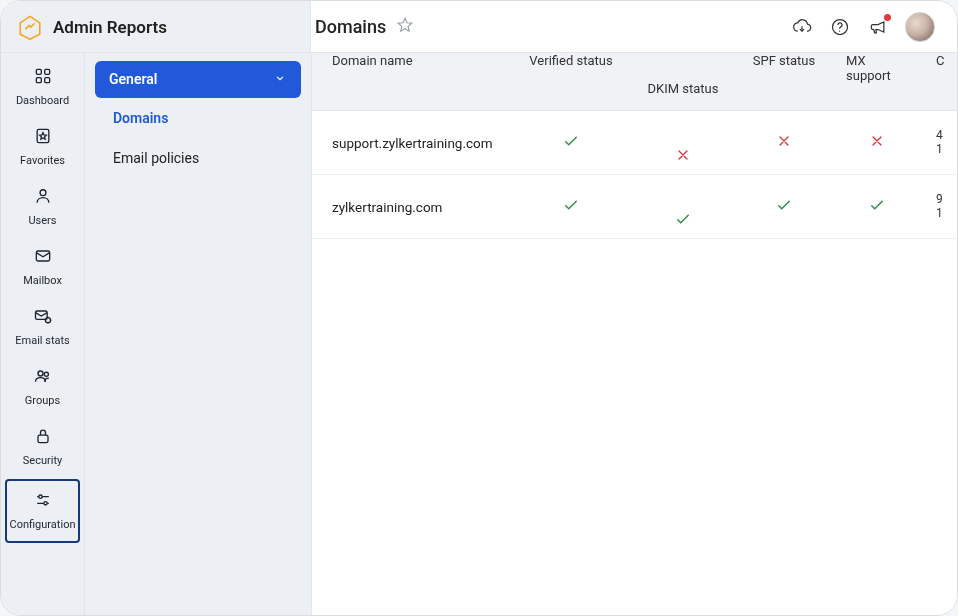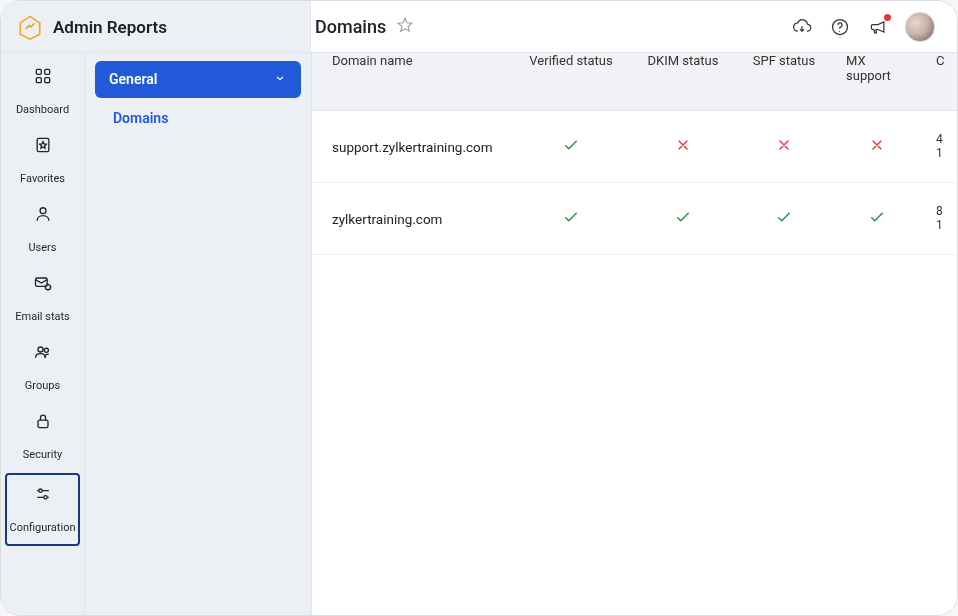--- a/index.html
+++ b/index.html
@@ -1,21 +1,21 @@
 <!DOCTYPE html>
 <html><head>
   <meta charset="utf-8">
   <style>
     * { margin: 0; padding: 0; box-sizing: border-box; }
     body { font-family: -apple-system, BlinkMacSystemFont, "Segoe UI", Roboto, Helvetica, Arial, sans-serif; background: #f5f6f8; width: 958px; height: 616px; overflow: hidden; }
     .app { display: flex; flex-direction: column; width: 958px; height: 616px; border: 1px solid #d9dde1; border-radius: 21px; overflow: hidden; }
     .body-row { flex: 1; display: flex; min-height: 0; }
     
     .nav { width: 84px; background: #eceff3; border-right: 1px solid #e0e3e8; display: flex; flex-direction: column; padding-top: 4px; }
-    .nav-item { display: flex; flex-direction: column; align-items: center; justify-content: center; gap: 16px; padding: 8px 2px 10px 2px; cursor: pointer; color: #1f2430; font-size: 11px; }
+    .nav-item { display: flex; flex-direction: column; align-items: center; justify-content: center; gap: 7px; padding: 8px 2px 10px 2px; cursor: pointer; color: #1f2430; font-size: 11px; }
     .nav-item .icon { width: 22px; height: 22px; display: flex; align-items: center; justify-content: center; }
     .nav-item.selected { margin: 2px 4px; border: 2px solid #17397d; border-radius: 4px; background: #eceff3; }
     
     .sidebar { width: 226px; background: #eceff3; display: flex; flex-direction: column; padding: 8px 10px; }
     .side-group { background: #2159d8; color: #fff; border-radius: 6px; padding: 10px 14px; display: flex; justify-content: space-between; font-weight: 600; font-size: 14px; cursor: pointer; }
     .side-sub { padding: 12px 18px; font-size: 14px; cursor: pointer; color: #222; }
     .side-sub.active { color: #2159d8; font-weight: 600; }
     
     .main { flex: 1; background: #fff; display: flex; flex-direction: column; border-left: 1px solid #e3e6ea; min-width: 0; }
     
@@ -29,25 +29,25 @@
     .topbar-icons { display: flex; align-items: center; gap: 16px; padding-right: 6px; }
     .topbar-icons .ticon { width: 22px; height: 22px; display:flex; align-items:center; justify-content:center; color:#333; cursor:pointer; position:relative; }
     .reddot { position:absolute; top:-2px; right:-2px; width:7px; height:7px; background:#e4393c; border-radius:50%; }
     .avatar { width: 30px; height: 30px; border-radius: 50%; background: radial-gradient(circle at 35% 35%, #e8d9d0 0%, #c9b3a7 45%, #6f5a55 100%); border: 1px solid #ccc; }
     
     .table { flex: 1; overflow: hidden; }
     .thead { display: flex; background: #f0f2f5; border-bottom: 1px solid #e3e6ea; font-size: 13px; color: #333; height: 58px; align-items: flex-start; }
     .th, .td { padding: 0 14px; display:flex; align-items:center; }
     .c-name { width: 200px; padding-left: 20px; }
     .c-verified { width: 118px; justify-content:center; }
-    .c-dkim { width: 106px; justify-content:center; }
+    .c-dkim { width: 106px; justify-content:center;margin-top:28px; }
     .c-spf { width: 96px; justify-content:center; }
     .c-mx { width: 90px; justify-content:center; }
     .c-catch { width: 30px; justify-content:flex-start; color:#333; }
-    .trow { display:flex; height: 72px; border-bottom: 1px solid #edf0f3; font-size: 13.5px; color: #222; align-items:center; }
+    .trow { display:flex; height: 64px; border-bottom: 1px solid #edf0f3; font-size: 13.5px; color: #222; align-items:center; }
     .check svg { stroke:#2a9148; }
     .cross svg { stroke:#d9363e; }
     .truncnum { font-size:12px; color:#333; line-height:1.1; }
   </style>
 </head>
 <body>
 
 <div class="app">
   <div class="brand-bar">
     <div class="brand-left">
@@ -120,20 +120,29 @@
             <svg viewBox="0 0 24 24" width="20" height="20" fill="none" stroke="#1f2430" stroke-width="1.6">
               <circle cx="12" cy="8" r="3.5"></circle>
               <path d="M5 20c0-3.5 3-6 7-6s7 2.5 7 6"></path>
             </svg>
           </span>
         <span>Users</span>
       </div>
       <div class="nav-item">
         <span class="icon">
             <svg viewBox="0 0 24 24" width="20" height="20" fill="none" stroke="#1f2430" stroke-width="1.6">
+              <rect x="4" y="6" width="16" height="12" rx="2"></rect>
+              <path d="M4 8l8 5 8-5"></path>
+            </svg>
+          </span>
+        <span>Mailbox</span>
+      </div>
+      <div class="nav-item">
+        <span class="icon">
+            <svg viewBox="0 0 24 24" width="20" height="20" fill="none" stroke="#1f2430" stroke-width="1.6">
               <rect x="3" y="6" width="14" height="10" rx="2"></rect>
               <path d="M3 8l7 4 7-4"></path>
               <circle cx="18" cy="17" r="3"></circle>
               <path d="M18 14v-1M18 21v-1M21 17h1M14 17h1"></path>
             </svg>
           </span>
         <span>Email stats</span>
       </div>
       <div class="nav-item">
         <span class="icon">
@@ -169,20 +178,23 @@
 
     <div class="sidebar">
       <div class="side-group">
         <span>General</span>
         <span><svg viewBox="0 0 24 24" width="14" height="14" fill="none" stroke="#fff" stroke-width="2">
               <path d="M7 10l5 5 5-5"></path>
             </svg></span>
       </div>
       <div class="side-sub active">
         <span>Domains</span>
+      </div>
+      <div class="side-sub">
+        <span>Email policies</span>
       </div>
     </div>
 
     <div class="main">
       <div class="table">
         <div class="thead">
           <div class="th c-name">Domain name</div>
           <div class="th c-verified">Verified status</div>
           <div class="th c-dkim">DKIM status</div>
           <div class="th c-spf">SPF status</div>
@@ -230,20 +242,20 @@
     <div class="td c-spf">
                 <span class="check"><svg viewBox="0 0 24 24" width="18" height="18" fill="none" stroke-width="2" stroke-linecap="round">
                     <path d="M5 13l4 4 10-10"></path>
                   </svg></span>
               </div>
     <div class="td c-mx">
                 <span class="check"><svg viewBox="0 0 24 24" width="18" height="18" fill="none" stroke-width="2" stroke-linecap="round">
                     <path d="M5 13l4 4 10-10"></path>
                   </svg></span>
               </div>
-    <div class="td c-catch truncnum">8
+    <div class="td c-catch truncnum">9
 1</div>
   </div>
           </div>
       </div>
     </div>
   </div>
 </div>
 
 </body></html>

